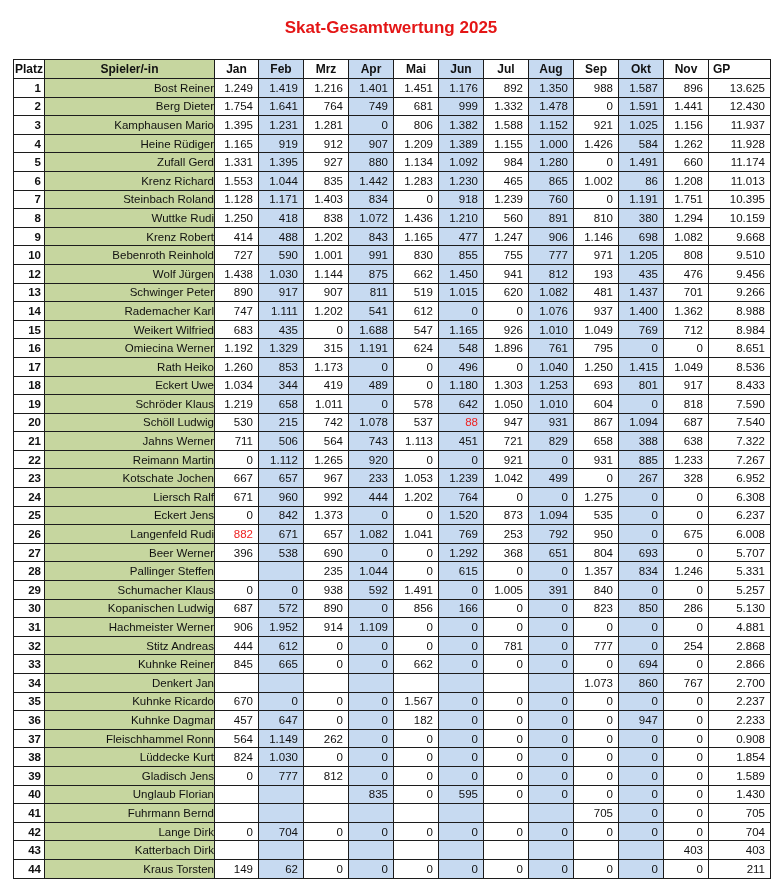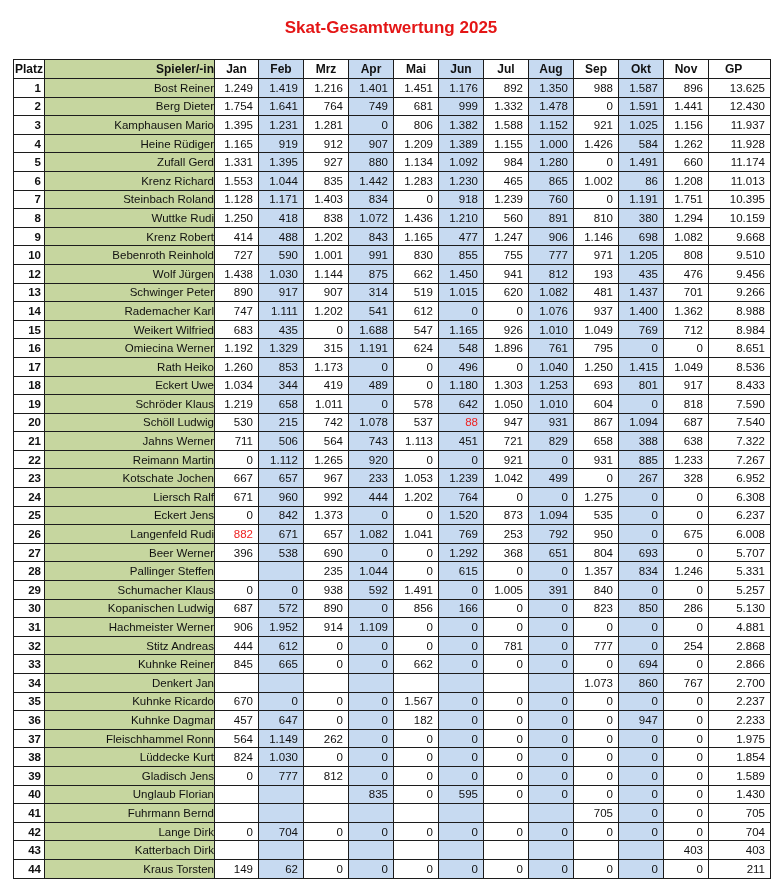--- a/index.html
+++ b/index.html
@@ -23,22 +23,22 @@
   th, td {
     border:1px solid #1c1c1c;
     font-size:11.5px;
     height:17.6px;
     padding:0;
     overflow:hidden; white-space:nowrap;
     color:#111;
     vertical-align:middle;
   }
   thead th { font-weight:bold; font-size:12px; text-align:center; height:18px;margin-left:48px; }
-  th.th-gp { text-align:left; padding-left:16px; }
-  .green { background:#c6d69f;text-align:right; }
+  th.th-gp { text-align:left; padding-left:4px; }
+  .green { background:#c6d69f; }
   .blue  { background:#c7daf1; }
   td.num   { text-align:right; padding-right:5px; }
   td.platz { text-align:right; padding-right:3px; font-weight:bold; }
   td.name  { text-align:right; padding-left:3px; }
   td.gp    { font-weight:normal; }
   td.redval { color:#ee2222; }
 </style>
 </head>
 <body>
 
@@ -255,21 +255,21 @@
         <td class="num blue">435</td>
         <td class="num">476</td>
         <td class="num gp">9.456</td>
       </tr>
       <tr>
         <td class="platz">13</td>
         <td class="name green">Schwinger Peter</td>
         <td class="num">890</td>
         <td class="num blue">917</td>
         <td class="num">907</td>
-        <td class="num blue">314</td>
+        <td class="num blue">811</td>
         <td class="num">519</td>
         <td class="num blue">1.015</td>
         <td class="num">620</td>
         <td class="num blue">1.082</td>
         <td class="num">481</td>
         <td class="num blue">1.437</td>
         <td class="num">701</td>
         <td class="num gp">9.266</td>
       </tr>
       <tr>
@@ -647,21 +647,21 @@
         <td class="num blue">1.149</td>
         <td class="num">262</td>
         <td class="num blue">0</td>
         <td class="num">0</td>
         <td class="num blue">0</td>
         <td class="num">0</td>
         <td class="num blue">0</td>
         <td class="num">0</td>
         <td class="num blue">0</td>
         <td class="num">0</td>
-        <td class="num gp">1.975</td>
+        <td class="num gp">0.908</td>
       </tr>
       <tr>
         <td class="platz">38</td>
         <td class="name green">Lüddecke Kurt</td>
         <td class="num">824</td>
         <td class="num blue">1.030</td>
         <td class="num">0</td>
         <td class="num blue">0</td>
         <td class="num">0</td>
         <td class="num blue">0</td>

